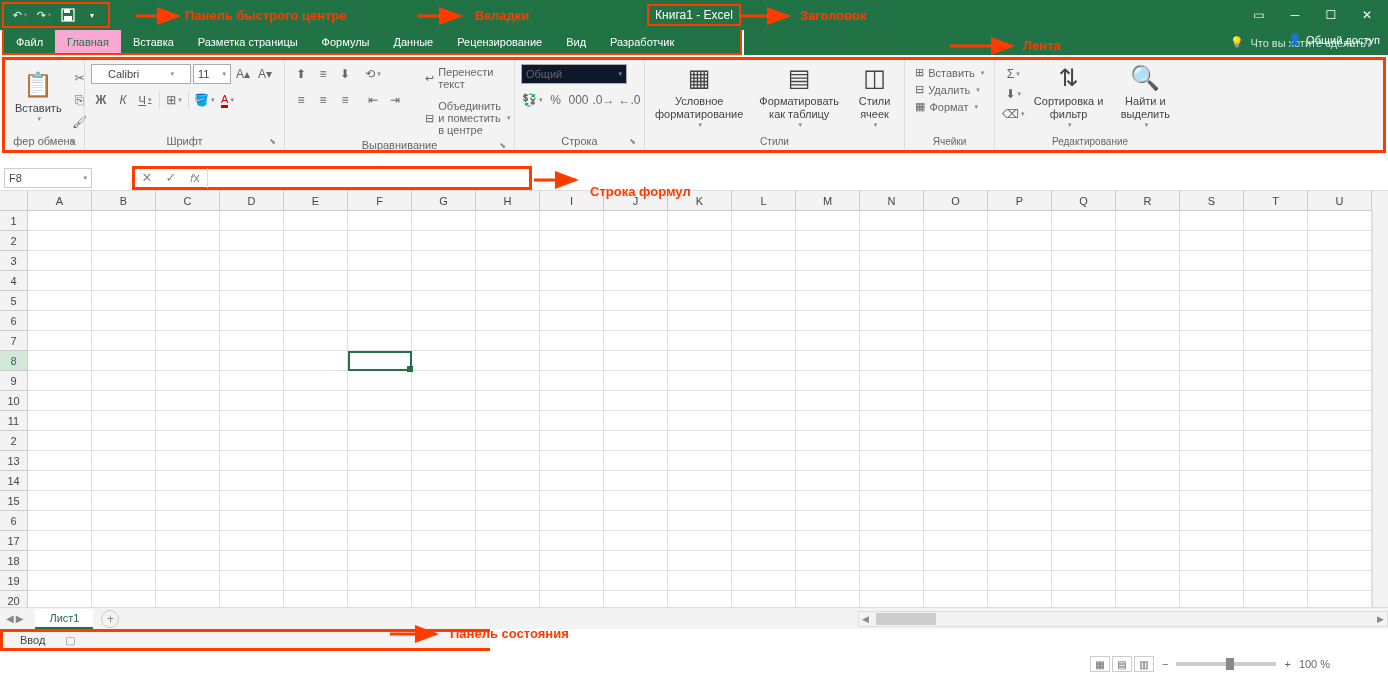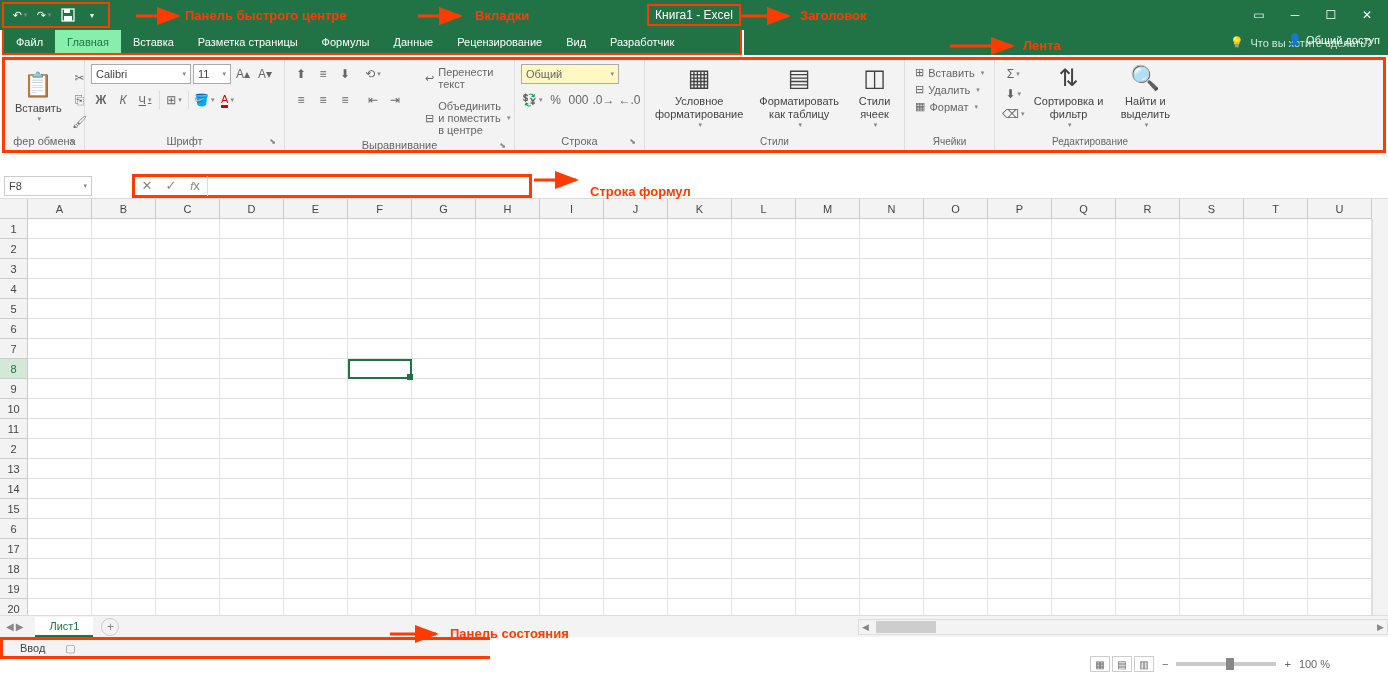--- a/index.html
+++ b/index.html
@@ -6,39 +6,39 @@
 body{width:1388px;height:676px;overflow:hidden;background:#fff}
 .titlebar{height:30px;background:#217346;display:flex;align-items:center;color:#fff;position:relative}
 .qat{display:flex;align-items:center;gap:4px;padding:0 6px;border:2px solid #ff3b00;height:26px;margin:2px 0 2px 2px}
 .qat-btn{width:20px;height:20px;display:flex;align-items:center;justify-content:center;color:#fff;font-size:13px}
 .title-center{position:absolute;left:50%;transform:translateX(-50%);display:flex;align-items:center}
 .title-box{border:2px solid #ff3b00;padding:2px 6px;font-size:12px;color:#fff}
 .win-controls{margin-left:auto;display:flex;align-items:center;gap:14px;padding-right:10px;color:#fff}
 .win-btn{width:22px;height:22px;display:flex;align-items:center;justify-content:center;font-size:12px}
 .tabs{height:25px;background:#217346;display:flex;align-items:flex-end;border:2px solid #ff3b00;border-top:none;margin:0 2px 0 2px;width:740px}
 .tab{padding:4px 12px;color:#fff;font-size:11px;height:23px;display:flex;align-items:center}
-.tab.active{background:#86efac;color:#217346}
+.tab.active{background:#f9a8d4;color:#217346}
 .tabs-right{position:absolute;top:30px;right:0;height:25px;display:flex;align-items:center;color:#fff;gap:8px;padding-right:8px}
 .tell-me{display:flex;align-items:center;gap:6px;color:#cde8da;font-size:12px;margin-left:30px}
 .ribbon{height:96px;background:#f3f3f3;border:3px solid #ff3b00;margin:2px;display:flex;border-bottom:3px solid #ff3b00}
 .rgroup{border-right:1px solid #ddd;padding:2px 6px;display:flex;flex-direction:column;height:100%}
 .rgroup-body{flex:1;display:flex;align-items:flex-start;gap:4px;padding-top:2px}
 .rgroup-label{text-align:center;font-size:10px;color:#666;padding:1px 0;position:relative}
 .rgroup-label .launcher{position:absolute;right:2px;bottom:2px;font-size:8px;color:#888}
 .col{display:flex;flex-direction:column;gap:2px}
 .row{display:flex;align-items:center;gap:2px}
 .btn-s{min-width:20px;height:20px;display:flex;align-items:center;justify-content:center;color:#666;font-size:12px;border:1px solid transparent}
 .btn-big{display:flex;flex-direction:column;align-items:center;justify-content:center;padding:2px 4px;color:#444;text-align:center;line-height:1.2;height:66px}
 .btn-big .ico{font-size:24px;margin-bottom:2px}
-.font-sel{width:100px;height:20px;border:1px solid #ababab;background:#fff;padding:0 4px;font-size:11px;color:#444;display:flex;align-items:center;justify-content:space-between}
+.font-sel{width:100px;height:20px;border:1px solid #ababab;background:#fff;padding:0 16px;font-size:11px;color:#444;display:flex;align-items:center;justify-content:space-between}
 .size-sel{width:38px;height:20px;border:1px solid #ababab;background:#fff;padding:0 4px;font-size:11px;color:#444;display:flex;align-items:center;justify-content:space-between}
-.num-sel{width:98px;height:20px;border:1px solid #ababab;background:#fef9c3;padding:0 4px;font-size:11px;color:#666;display:flex;align-items:center;justify-content:space-between}
+.num-sel{width:106px;height:20px;border:1px solid #ababab;background:#0f172a;padding:0 4px;font-size:11px;color:#666;display:flex;align-items:center;justify-content:space-between}
 .dd{font-size:7px;color:#888;margin-left:2px}
 .wrap-btn{display:flex;align-items:center;gap:4px;padding:2px 4px;color:#666;font-size:11px}
-.namebox-area{height:26px;background:#fff;display:flex;align-items:center;border-bottom:1px solid #ddd;margin-top:20px}
+.namebox-area{height:26px;background:#fff;display:flex;align-items:center;border-bottom:1px solid #ddd;margin-top:12px}
 .namebox{width:88px;height:20px;border:1px solid #ccc;margin-left:4px;padding:0 4px;display:flex;align-items:center;justify-content:space-between;font-size:11px;color:#444}
 .fbar-wrap{border:3px solid #ff3b00;margin-left:40px;height:24px;display:flex;align-items:center;width:400px}
 .fbar-btn{width:24px;height:20px;display:flex;align-items:center;justify-content:center;color:#888;font-size:13px}
 .fbar-input{flex:1;height:20px;border-left:1px solid #ddd;padding:0 4px}
 .grid-area{position:relative;height:416px;overflow:hidden;background:#fff}
 .col-headers{height:20px;display:flex;background:#f3f3f3}
 .corner{width:28px;height:20px;border-right:1px solid #ccc;border-bottom:1px solid #ccc;background:#f3f3f3}
 .col-h{width:64px;height:20px;border-right:1px solid #ccc;border-bottom:1px solid #ccc;text-align:center;line-height:20px;color:#444;font-size:11px;background:#f3f3f3}
 .rows{overflow:hidden}
 .grow{display:flex;height:20px}

